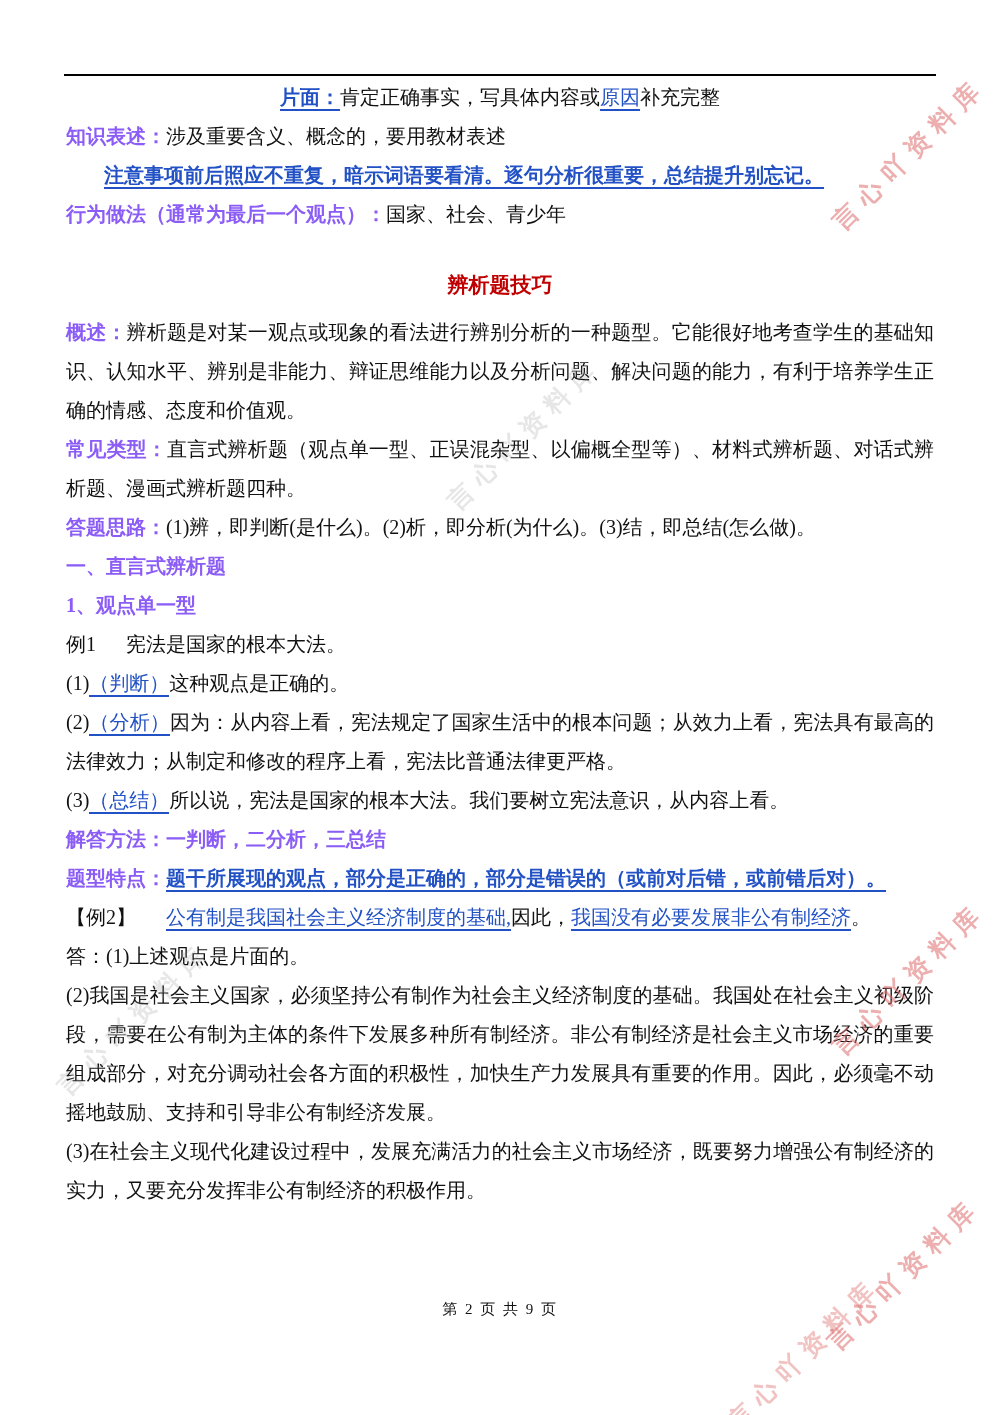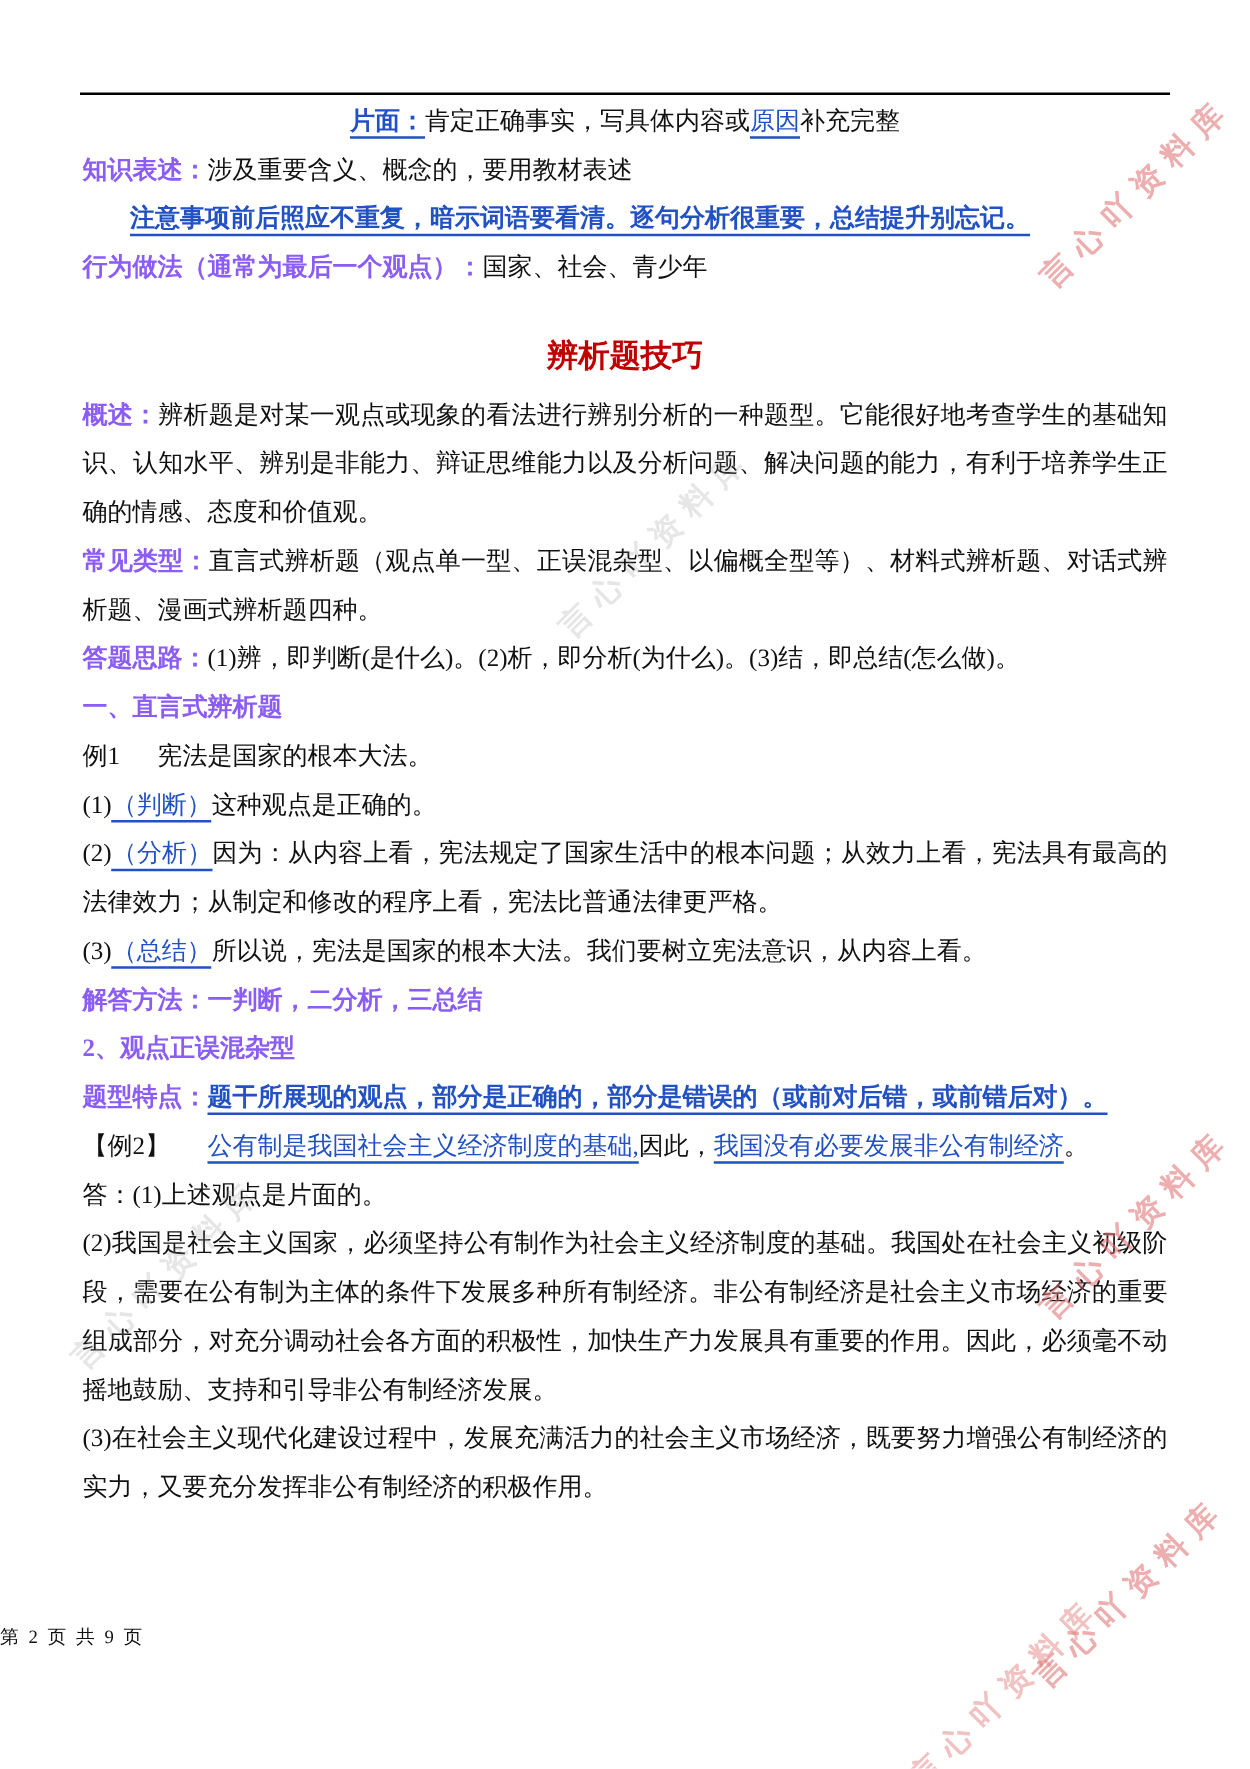--- a/index.html
+++ b/index.html
@@ -29,30 +29,31 @@
   p.center { text-align:center; word-break:normal; }
   .red { color:#8b5cf6; font-weight:bold; }
   .blue { color:#2151c4; }
   .bold { font-weight:bold; }
   .u { border-bottom:2px solid currentColor; padding-bottom:1px; }
   .indent1 { padding-left:38px; }
   .title-line {
     text-align:center;
     color:#c00000;
     font-weight:bold;
-    font-size:25px;
+    font-size:21px;
     line-height:39px;
     margin-top:32px;
     margin-bottom:8px;
   }
   .lead-gap { margin-right:30px;font-family:Liberation Serif, serif; }
   .footer {
     position:absolute;
     left:0; right:0;
     top:1300px;
+    text-align:center;
     font-size:15px;
     letter-spacing:2px;
     color:#111111;
   }
   .wm {
     position:absolute;
     white-space:nowrap;
     transform:rotate(-45deg);
     font-size:25px;
     letter-spacing:9px;
@@ -92,33 +93,33 @@
     <p class="title-line">辨析题技巧</p>
 
     <p class="line"><span class="red">概述：</span><span>辨析题是对某一观点或现象的看法进行辨别分析的一种题型。它能很好地考查学生的基础知识、认知水平、辨别是非能力、辩证思维能力以及分析问题、解决问题的能力，有利于培养学生正确的情感、态度和价值观。</span></p>
 
     <p class="line"><span class="red">常见类型：</span><span>直言式辨析题（观点单一型、正误混杂型、以偏概全型等）、材料式辨析题、对话式辨析题、漫画式辨析题四种。</span></p>
 
     <p class="line"><span class="red">答题思路：</span><span>(1)辨，即判断(是什么)。(2)析，即分析(为什么)。(3)结，即总结(怎么做)。</span></p>
 
     <p class="line red">一、直言式辨析题</p>
 
+    <p class="line red">1、观点单一型</p>
 
 
     <p class="line"><span class="lead-gap">例1</span><span>宪法是国家的根本大法。</span></p>
 
     <p class="line"><span>(1)</span><span class="blue u">（判断）</span><span>这种观点是正确的。</span></p>
 
     <p class="line"><span>(2)</span><span class="blue u">（分析）</span><span>因为：从内容上看，宪法规定了国家生活中的根本问题；从效力上看，宪法具有最高的法律效力；从制定和修改的程序上看，宪法比普通法律更严格。</span></p>
 
     <p class="line"><span>(3)</span><span class="blue u">（总结）</span><span>所以说，宪法是国家的根本大法。我们要树立宪法意识，从内容上看。</span></p>
 
     <p class="line"><span class="red">解答方法：</span><span class="red">一判断，二分析，三总结</span></p>
 
-    <p class="line red">2、观点正误混杂型</p>
 
     <p class="line"><span class="red">题型特点：</span><span class="blue bold u">题干所展现的观点，部分是正确的，部分是错误的（或前对后错，或前错后对）。</span></p>
 
     <p class="line"><span class="lead-gap">【例2】</span><span class="blue u">公有制是我国社会主义经济制度的基础,</span><span>因此，</span><span class="blue u">我国没有必要发展非公有制经济</span><span>。</span></p>
 
     <p class="line">答：(1)上述观点是片面的。</p>
 
     <p class="line">(2)我国是社会主义国家，必须坚持公有制作为社会主义经济制度的基础。我国处在社会主义初级阶段，需要在公有制为主体的条件下发展多种所有制经济。非公有制经济是社会主义市场经济的重要组成部分，对充分调动社会各方面的积极性，加快生产力发展具有重要的作用。因此，必须毫不动摇地鼓励、支持和引导非公有制经济发展。</p>
 
     <p class="line">(3)在社会主义现代化建设过程中，发展充满活力的社会主义市场经济，既要努力增强公有制经济的实力，又要充分发挥非公有制经济的积极作用。</p>

